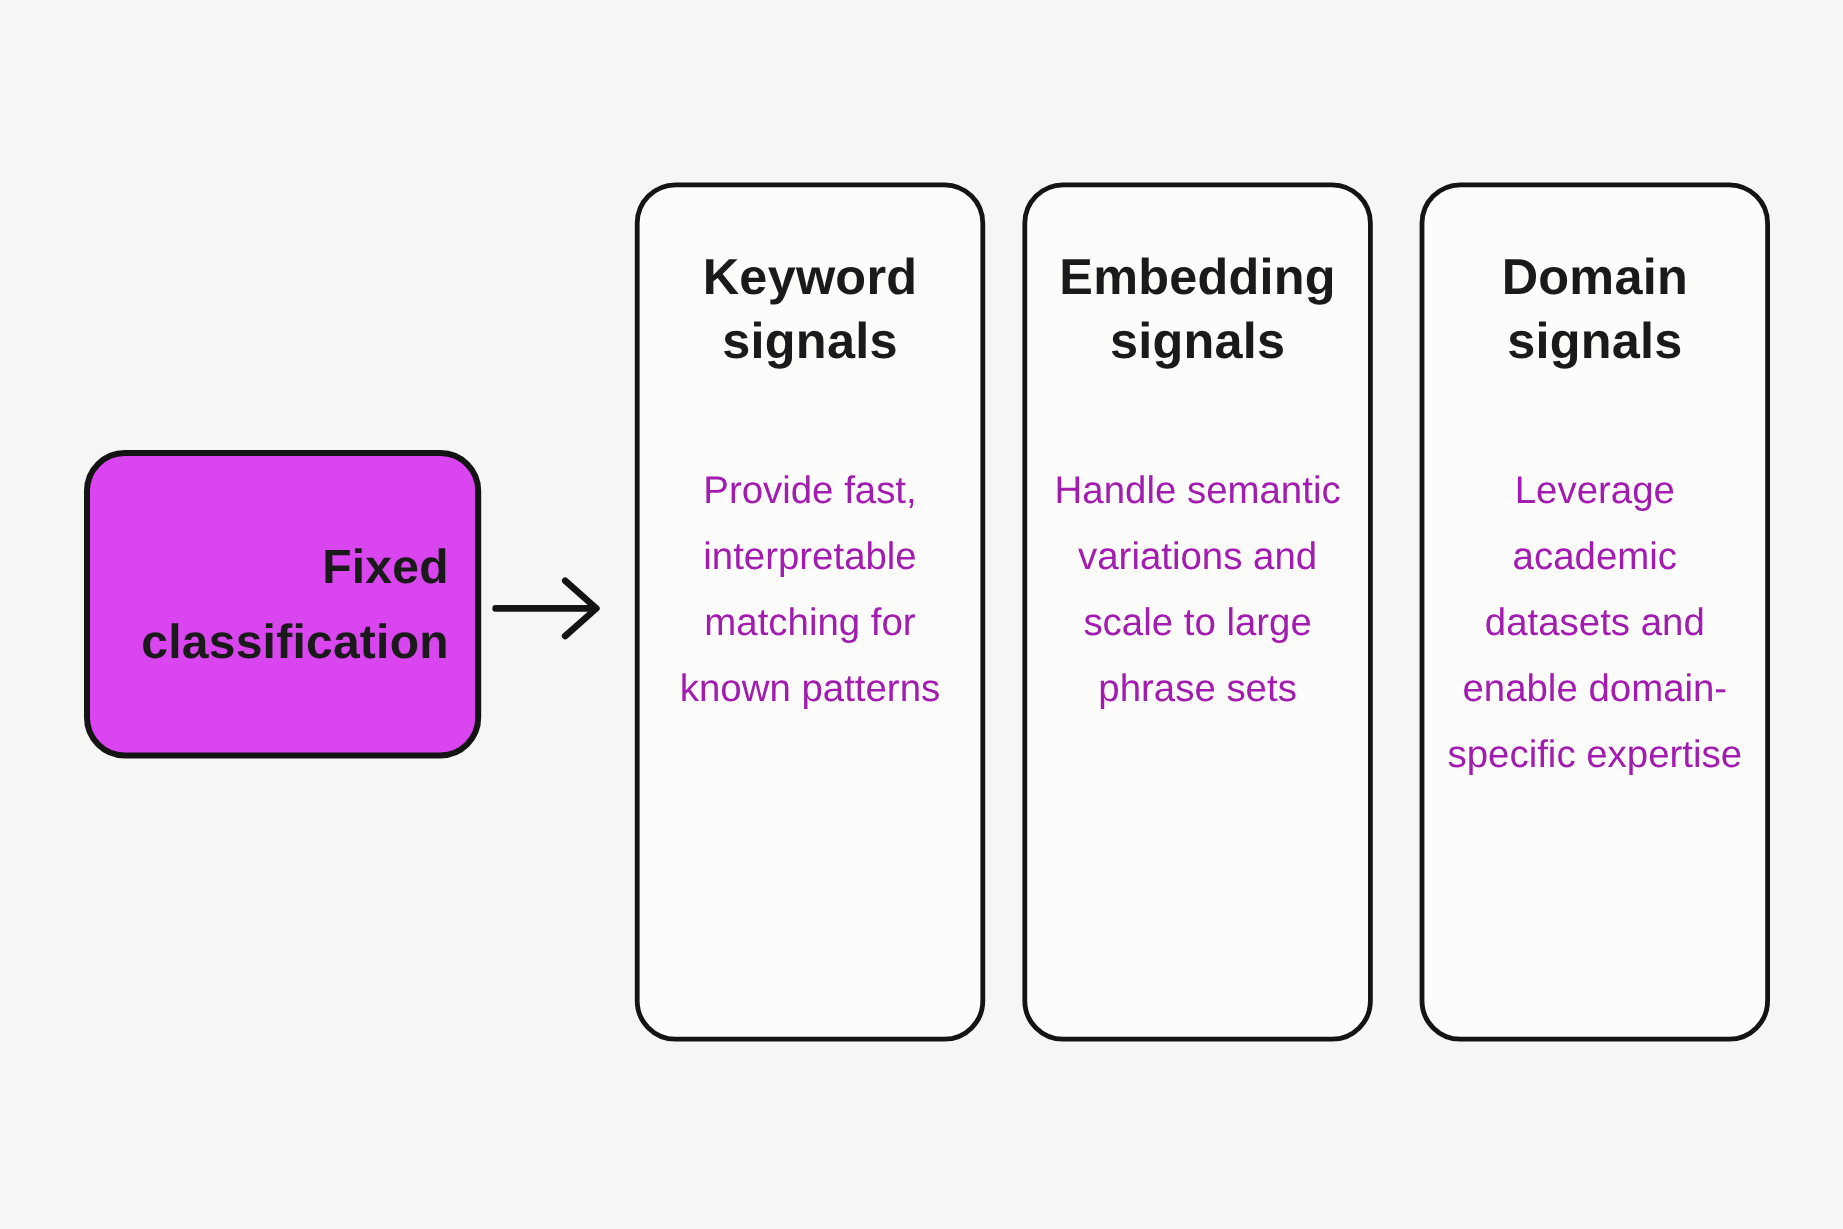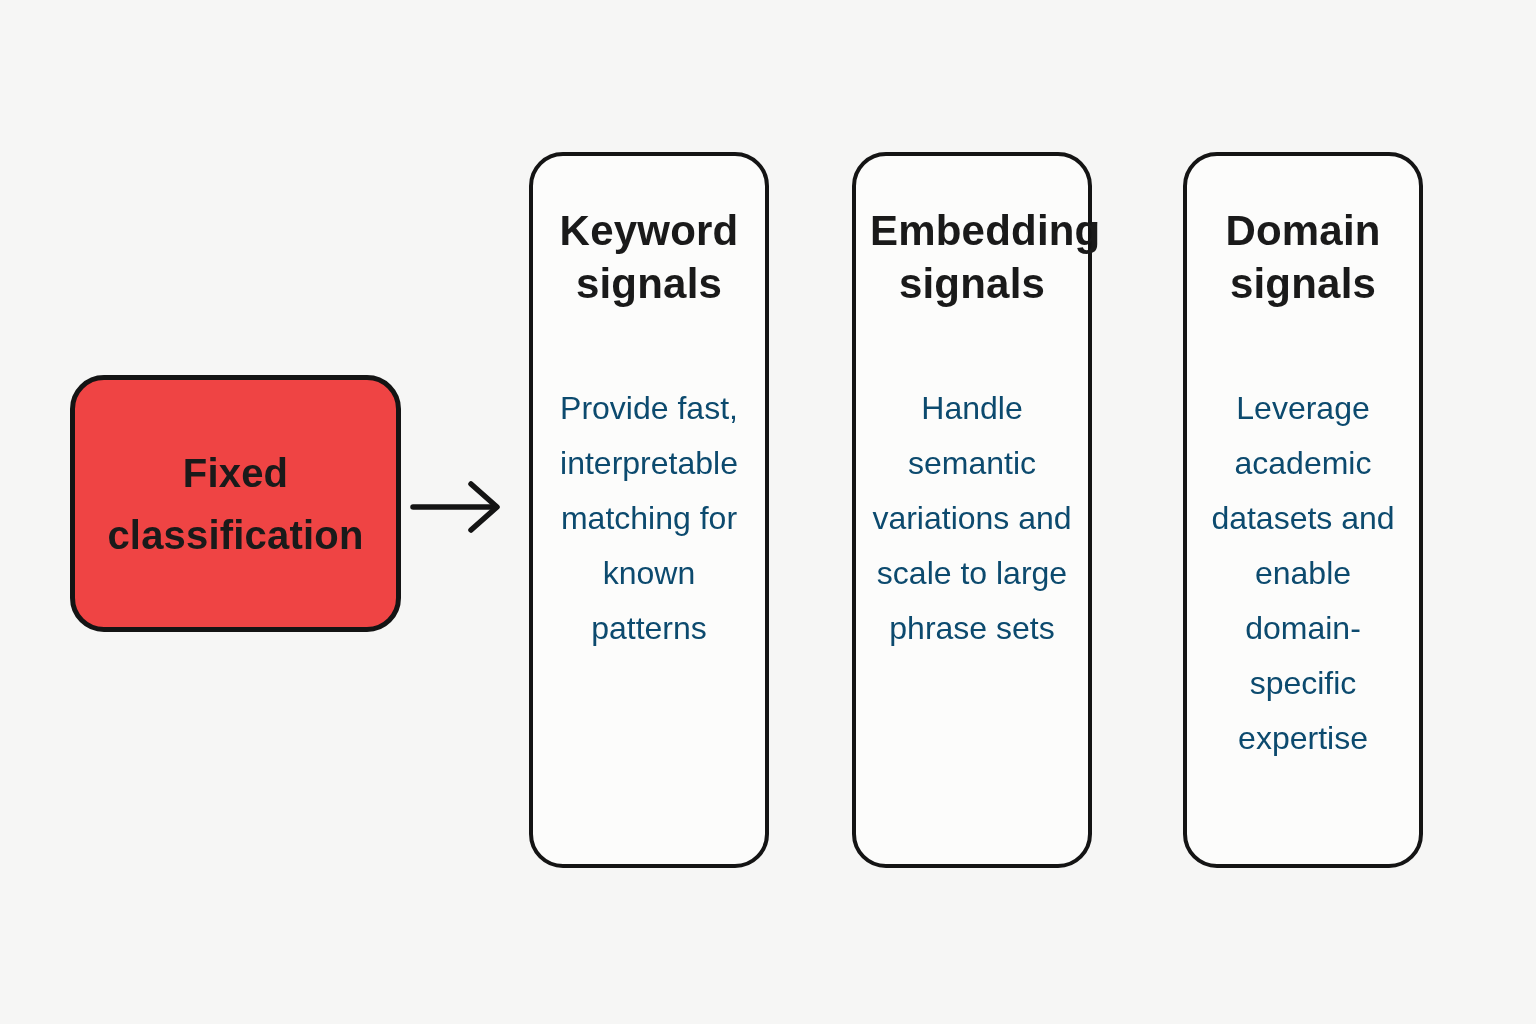--- a/index.html
+++ b/index.html
@@ -18,44 +18,44 @@
   }
   .source-box {
     position: absolute;
     left: 70px;
     top: 375px;
     width: 331px;
     height: 257px;
     box-sizing: border-box;
     border: 5px solid #141414;
     border-radius: 34px;
-    background: #ef4444;
+    background: #d946ef;
     display: flex;
     align-items: center;
     justify-content: center;
-    text-align: center;
+    text-align: right;
     padding: 0 22px;
   }
   .source-label {
     font-size: 40px;
     font-weight: bold;
     line-height: 1.55;
     letter-spacing: 0.2px;
   }
   .arrow-svg {
     position: absolute;
     left: 409px;
     top: 477px;
     display: block;
   }
   .column {
     position: absolute;
     top: 152px;
     height: 716px;
-    width: 240px;
+    width: 292px;
     box-sizing: border-box;
     border: 4px solid #141414;
     border-radius: 34px;
     background: #fcfcfb;
     text-align: center;
   }
   .col-0 { left: 529px; }
   .col-1 { left: 852px; }
   .col-2 { left: 1183px; }
   .col-title {
@@ -65,21 +65,21 @@
     line-height: 1.27;
     padding: 0 14px;
     letter-spacing: 0.2px;
   }
   .col-body {
     margin-top: 70px;
     font-size: 32px;
     font-weight: normal;
     line-height: 1.72;
     padding: 0 16px;
-    color: #0c4a6e;
+    color: #a21caf;
   }
 </style>
 </head>
 <body>
 
 <div class="canvas">
 
   <div class="source-box">
     <span class="source-label">Fixed classification</span>
   </div>

